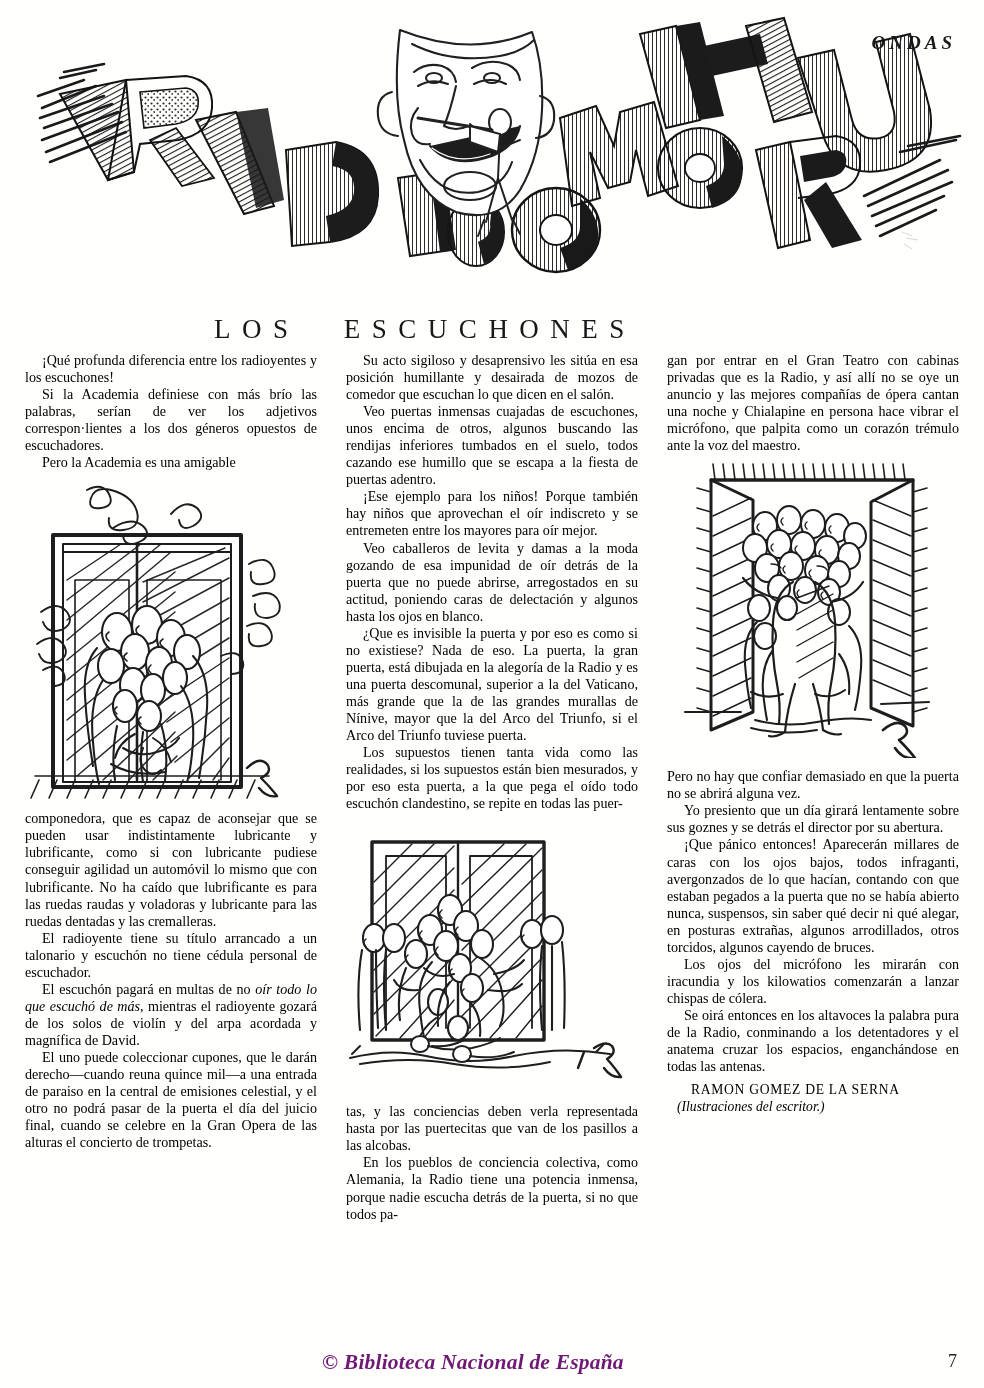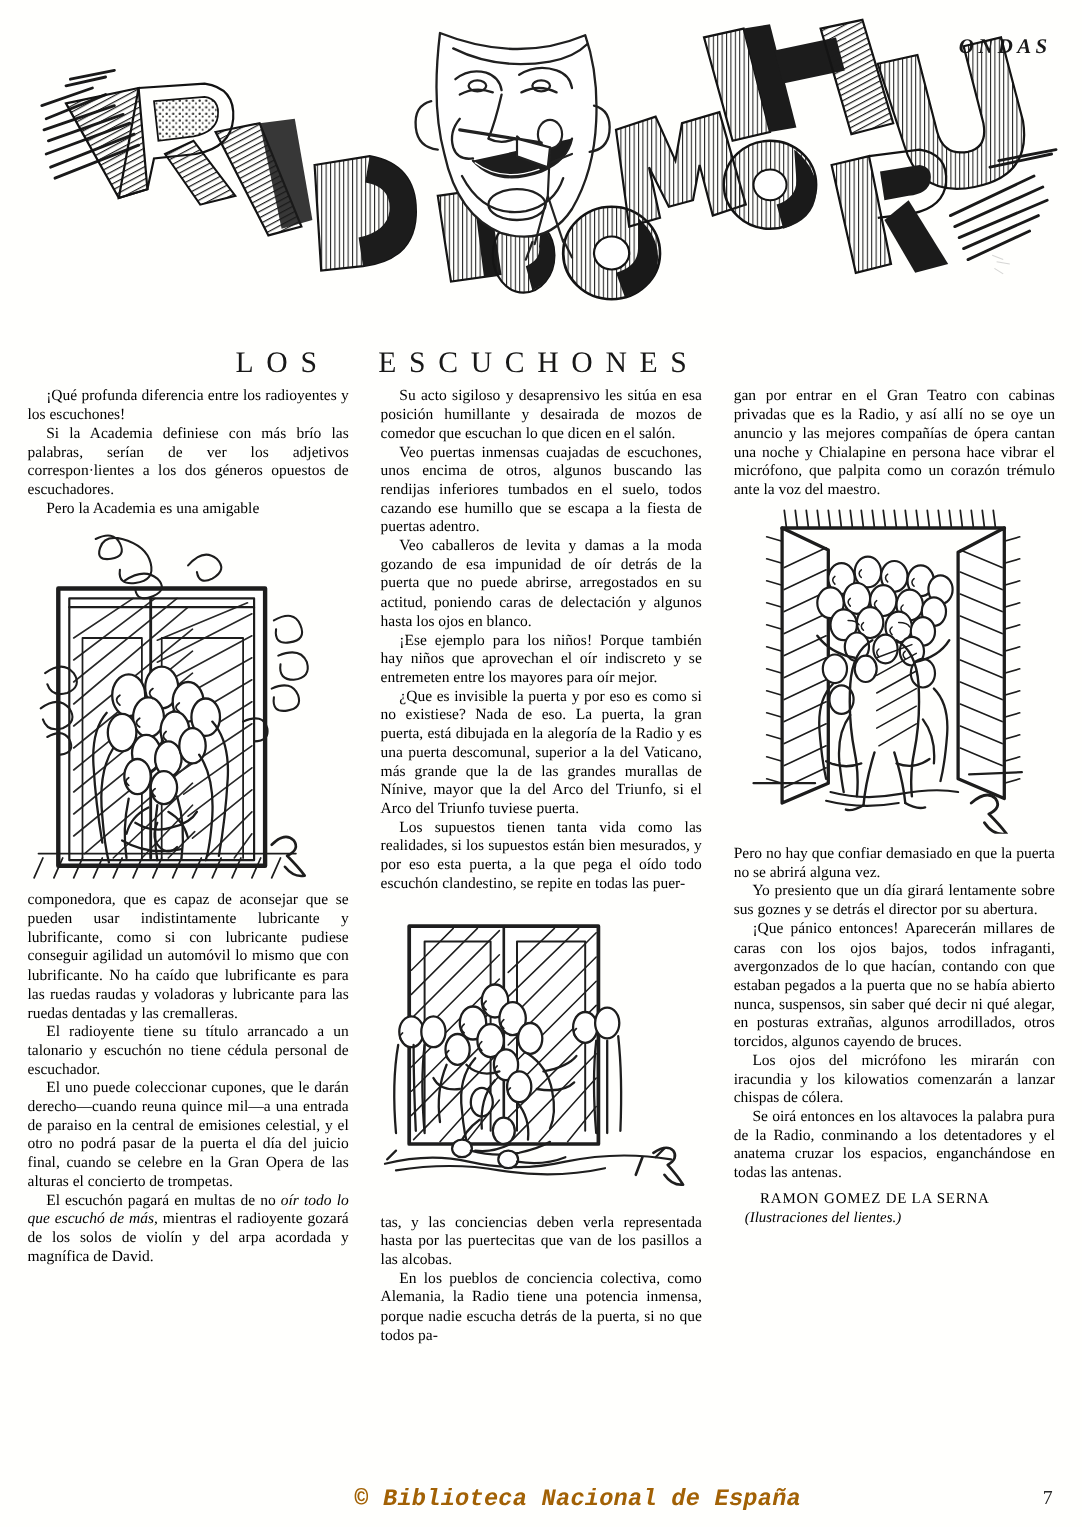--- a/index.html
+++ b/index.html
@@ -103,25 +103,25 @@
   }
   .fig-1 { margin: 9px 0 10px 0; }
   .fig-2 { margin: 10px 0 9px 0; }
   .fig-3 { margin: 4px 0 10px 0; }
   figure svg { display: block; }
   
   .footer-credit {
     position: absolute;
     left: 322px;
     bottom: 13px;
-    font-family: Liberation Mono, monospace;
+    font-family: Liberation Serif, serif;
     font-style: italic;
     font-weight: 700;
     font-size: 21.5px;
-    color: #a16207;
+    color: #701a75;
     letter-spacing: 0.2px;
     white-space: nowrap;
   }
   .folio {
     position: absolute;
     right: 27px;
     bottom: 16px;
     font-family: "Liberation Serif", serif;
     font-size: 18px;
     color: #262626;
@@ -345,29 +345,29 @@
 
             <g stroke-width="2.4">
               <path d="M222 288 q12 -12 20 -4 q6 8 -6 14 q10 10 16 18 q-10 2 -18 -8"></path>
             </g>
           </g>
         </svg>
       </figure>
 
       <p class="cont">componedora, que es capaz de aconsejar que se pueden usar indistintamente lubricante y lubrificante, como si con lubricante pudiese conseguir agilidad un automóvil lo mismo que con lubrificante. No ha caído que lubrificante es para las ruedas raudas y voladoras y lubricante para las ruedas dentadas y las cremalleras.</p>
       <p>El radioyente tiene su título arrancado a un talonario y escuchón no tiene cédula personal de escuchador.</p>
+      <p><span>El escuchón pagará en multas de no </span><em>oír todo lo que escuchó de más</em><span>, mientras el radioyente gozará de los solos de violín y del arpa acordada y magnífica de David.</span></p>
       <p>El uno puede coleccionar cupones, que le darán derecho—cuando reuna quince mil—a una entrada de paraiso en la central de emisiones celestial, y el otro no podrá pasar de la puerta el día del juicio final, cuando se celebre en la Gran Opera de las alturas el concierto de trompetas.</p>
-      <p><span>El escuchón pagará en multas de no </span><em>oír todo lo que escuchó de más</em><span>, mientras el radioyente gozará de los solos de violín y del arpa acordada y magnífica de David.</span></p>
     </div>
 
     <div class="col col-2">
       <p>Su acto sigiloso y desaprensivo les sitúa en esa posición humillante y desairada de mozos de comedor que escuchan lo que dicen en el salón.</p>
       <p>Veo puertas inmensas cuajadas de escuchones, unos encima de otros, algunos buscando las rendijas inferiores tumbados en el suelo, todos cazando ese humillo que se escapa a la fiesta de puertas adentro.</p>
+      <p>¡Ese ejemplo para los niños! Porque también hay niños que aprovechan el oír indiscreto y se entremeten entre los mayores para oír mejor.</p>
       <p>Veo caballeros de levita y damas a la moda gozando de esa impunidad de oír detrás de la puerta que no puede abrirse, arregostados en su actitud, poniendo caras de delectación y algunos hasta los ojos en blanco.</p>
-      <p>¡Ese ejemplo para los niños! Porque también hay niños que aprovechan el oír indiscreto y se entremeten entre los mayores para oír mejor.</p>
       <p>¿Que es invisible la puerta y por eso es como si no existiese? Nada de eso. La puerta, la gran puerta, está dibujada en la alegoría de la Radio y es una puerta descomunal, superior a la del Vaticano, más grande que la de las grandes murallas de Nínive, mayor que la del Arco del Triunfo, si el Arco del Triunfo tuviese puerta.</p>
       <p>Los supuestos tienen tanta vida como las realidades, si los supuestos están bien mesurados, y por eso esta puerta, a la que pega el oído todo escuchón clandestino, se repite en todas las puer-</p>
 
       <figure class="fig-2">
         <svg width="292" height="272" viewBox="0 0 292 272">
           <g fill="none" stroke="#202020" stroke-linecap="round" stroke-linejoin="round">
 
             <rect x="26" y="20" width="172" height="198" stroke-width="3.4" fill="#fff"></rect>
             <path d="M112 20 L112 218" stroke-width="2.4"></path>
             <path d="M40 34 L100 34 L100 206 M40 34 L40 206" stroke-width="1.8"></path>
@@ -540,20 +540,20 @@
           </g>
         </svg>
       </figure>
 
       <p class="cont">Pero no hay que confiar demasiado en que la puerta no se abrirá alguna vez.</p>
       <p>Yo presiento que un día girará lentamente sobre sus goznes y se detrás el director por su abertura.</p>
       <p>¡Que pánico entonces! Aparecerán millares de caras con los ojos bajos, todos infraganti, avergonzados de lo que hacían, contando con que estaban pegados a la puerta que no se había abierto nunca, suspensos, sin saber qué decir ni qué alegar, en posturas extrañas, algunos arrodillados, otros torcidos, algunos cayendo de bruces.</p>
       <p>Los ojos del micrófono les mirarán con iracundia y los kilowatios comenzarán a lanzar chispas de cólera.</p>
       <p>Se oirá entonces en los altavoces la palabra pura de la Radio, conminando a los detentadores y el anatema cruzar los espacios, enganchándose en todas las antenas.</p>
       <p class="byline">RAMON GOMEZ DE LA SERNA</p>
-      <p class="byline-sub">(Ilustraciones del lientes.)</p>
+      <p class="byline-sub">(Ilustraciones del escritor.)</p>
     </div>
   </div>
 
   <div class="footer-credit">© Biblioteca Nacional de España</div>
   <div class="folio">7</div>
 
 </div>
 
 </body></html>

